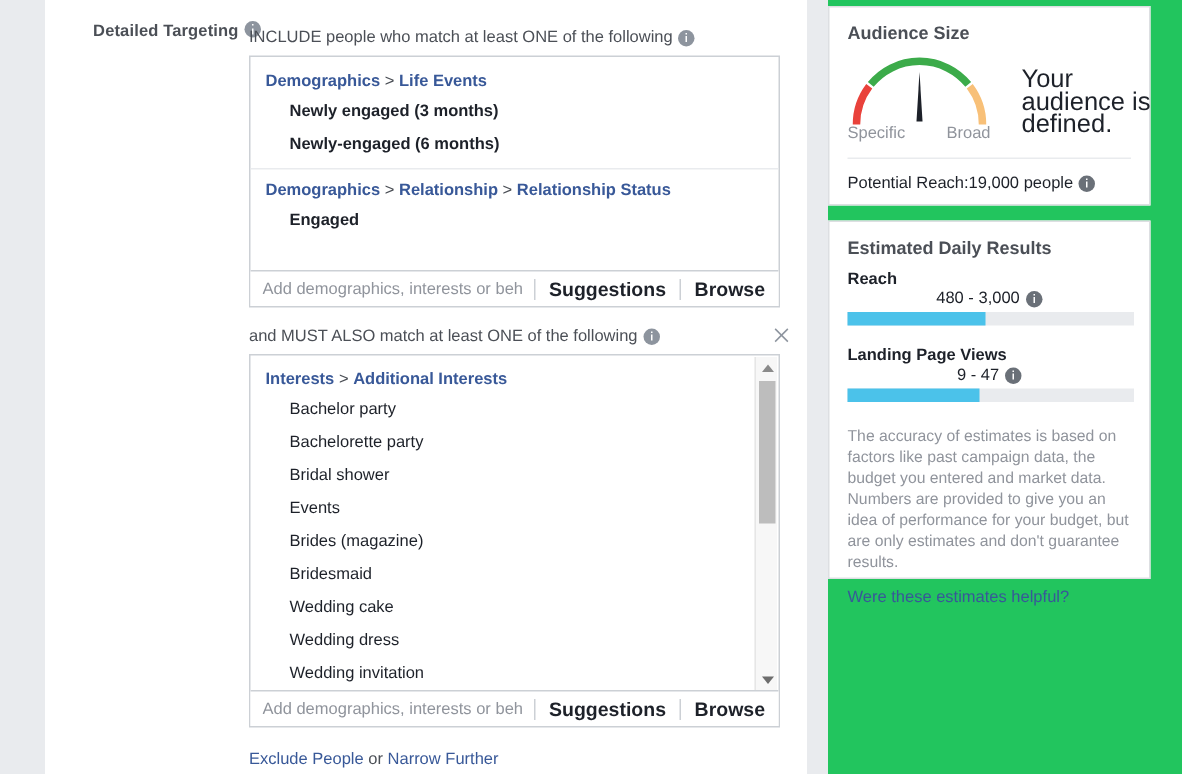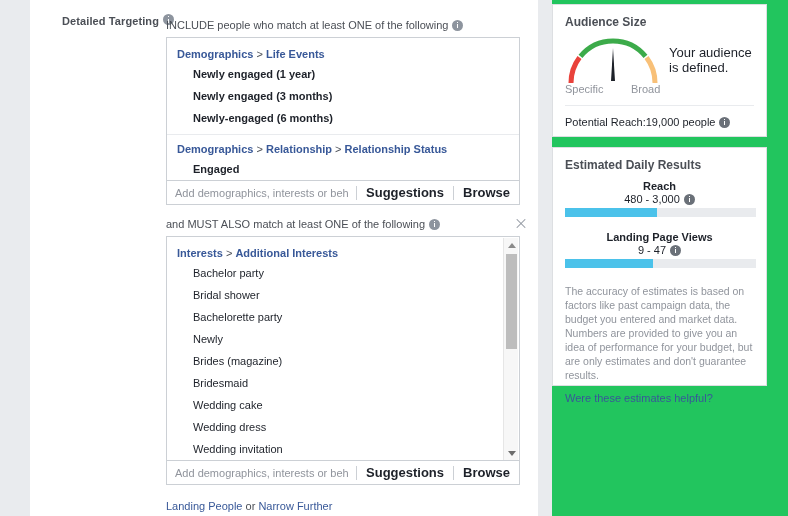--- a/index.html
+++ b/index.html
@@ -262,23 +262,23 @@
   .gauge-lab {
     position: absolute;
     font-size: 11px;
     color: #90949c;
     white-space: nowrap;
   }
   .gauge-lab.specific { left: 12px; top: 50px; }
   .gauge-lab.broad { left: 78px; top: 50px; }
   .gauge-msg {
     position: absolute;
-    left: 116px; top: 12px;
+    left: 128px; top: 12px;
     width: 90px;
-    font-size: 13px;
+    font-size: 17px;
     color: #1d2129;
     line-height: 15px;
   }
 
   .card-hr {
     border-top: 1px solid #e9ebee;
     margin: 0 12px;
   }
   .reach-row {
     font-size: 11px;
@@ -290,21 +290,20 @@
   }
 
   
   .est-block { padding: 0 12px; margin-top: 8px; }
   .est-name {
     font-size: 11px;
     color: #1d2129;
     font-weight: bold;
     margin-bottom: 1px;
     white-space: nowrap;
-    text-align: center;
   }
   .est-val-row {
     display: flex;
     align-items: center;
     justify-content: center;
     font-size: 11px;
     color: #1d2129;
     margin-bottom: 3px;
   }
   .bar-track {
@@ -356,21 +355,20 @@
 
   <div class="tbox tbox-1">
     <div class="tbox-body">
 
       <div>
         <div class="crumb">
           <a>Demographics</a>
           <span class="sep">&gt;</span>
           <a>Life Events</a>
         </div>
-        <div class="t-item bold">Newly engaged (1 year)</div>
         <div class="t-item bold">Newly engaged (3 months)</div>
         <div class="t-item bold">Newly-engaged (6 months)</div>
       </div>
 
       <div class="group-sep"></div>
 
       <div>
         <div class="crumb">
           <a>Demographics</a>
           <span class="sep">&gt;</span>
@@ -401,23 +399,23 @@
   <div class="tbox tbox-2">
     <div class="tbox-body">
 
       <div>
         <div class="crumb">
           <a>Interests</a>
           <span class="sep">&gt;</span>
           <a>Additional Interests</a>
         </div>
         <div class="t-item">Bachelor party</div>
+        <div class="t-item">Bachelorette party</div>
         <div class="t-item">Bridal shower</div>
-        <div class="t-item">Bachelorette party</div>
-        <div class="t-item">Newly</div>
+        <div class="t-item">Events</div>
         <div class="t-item">Brides (magazine)</div>
         <div class="t-item">Bridesmaid</div>
         <div class="t-item">Wedding cake</div>
         <div class="t-item">Wedding dress</div>
         <div class="t-item">Wedding invitation</div>
       </div>
 
       <div class="sbar">
         <div class="sbar-arrow up">
             <i></i>
@@ -432,21 +430,21 @@
     <div class="tbox-foot">
       <input class="tbox-input" type="text" placeholder="Add demographics, interests or behaviors" style="">
       <div class="foot-div"></div>
       <div class="foot-btn">Suggestions</div>
       <div class="foot-div"></div>
       <div class="foot-btn">Browse</div>
     </div>
   </div>
 
   <div class="bottom-links">
-    <a>Landing People</a>
+    <a>Exclude People</a>
     <span>or</span>
     <a>Narrow Further</a>
   </div>
 
   <div class="card card-1">
     <div class="card-title">Audience Size</div>
 
     <div class="gauge-wrap">
       <svg class="gauge-svg" width="100" height="52" viewBox="0 0 100 52">
         <path d="M8,48 A42,42 0 0,1 16.5,22.5" fill="none" stroke="#e9423b" stroke-width="5" stroke-linecap="butt"></path>

